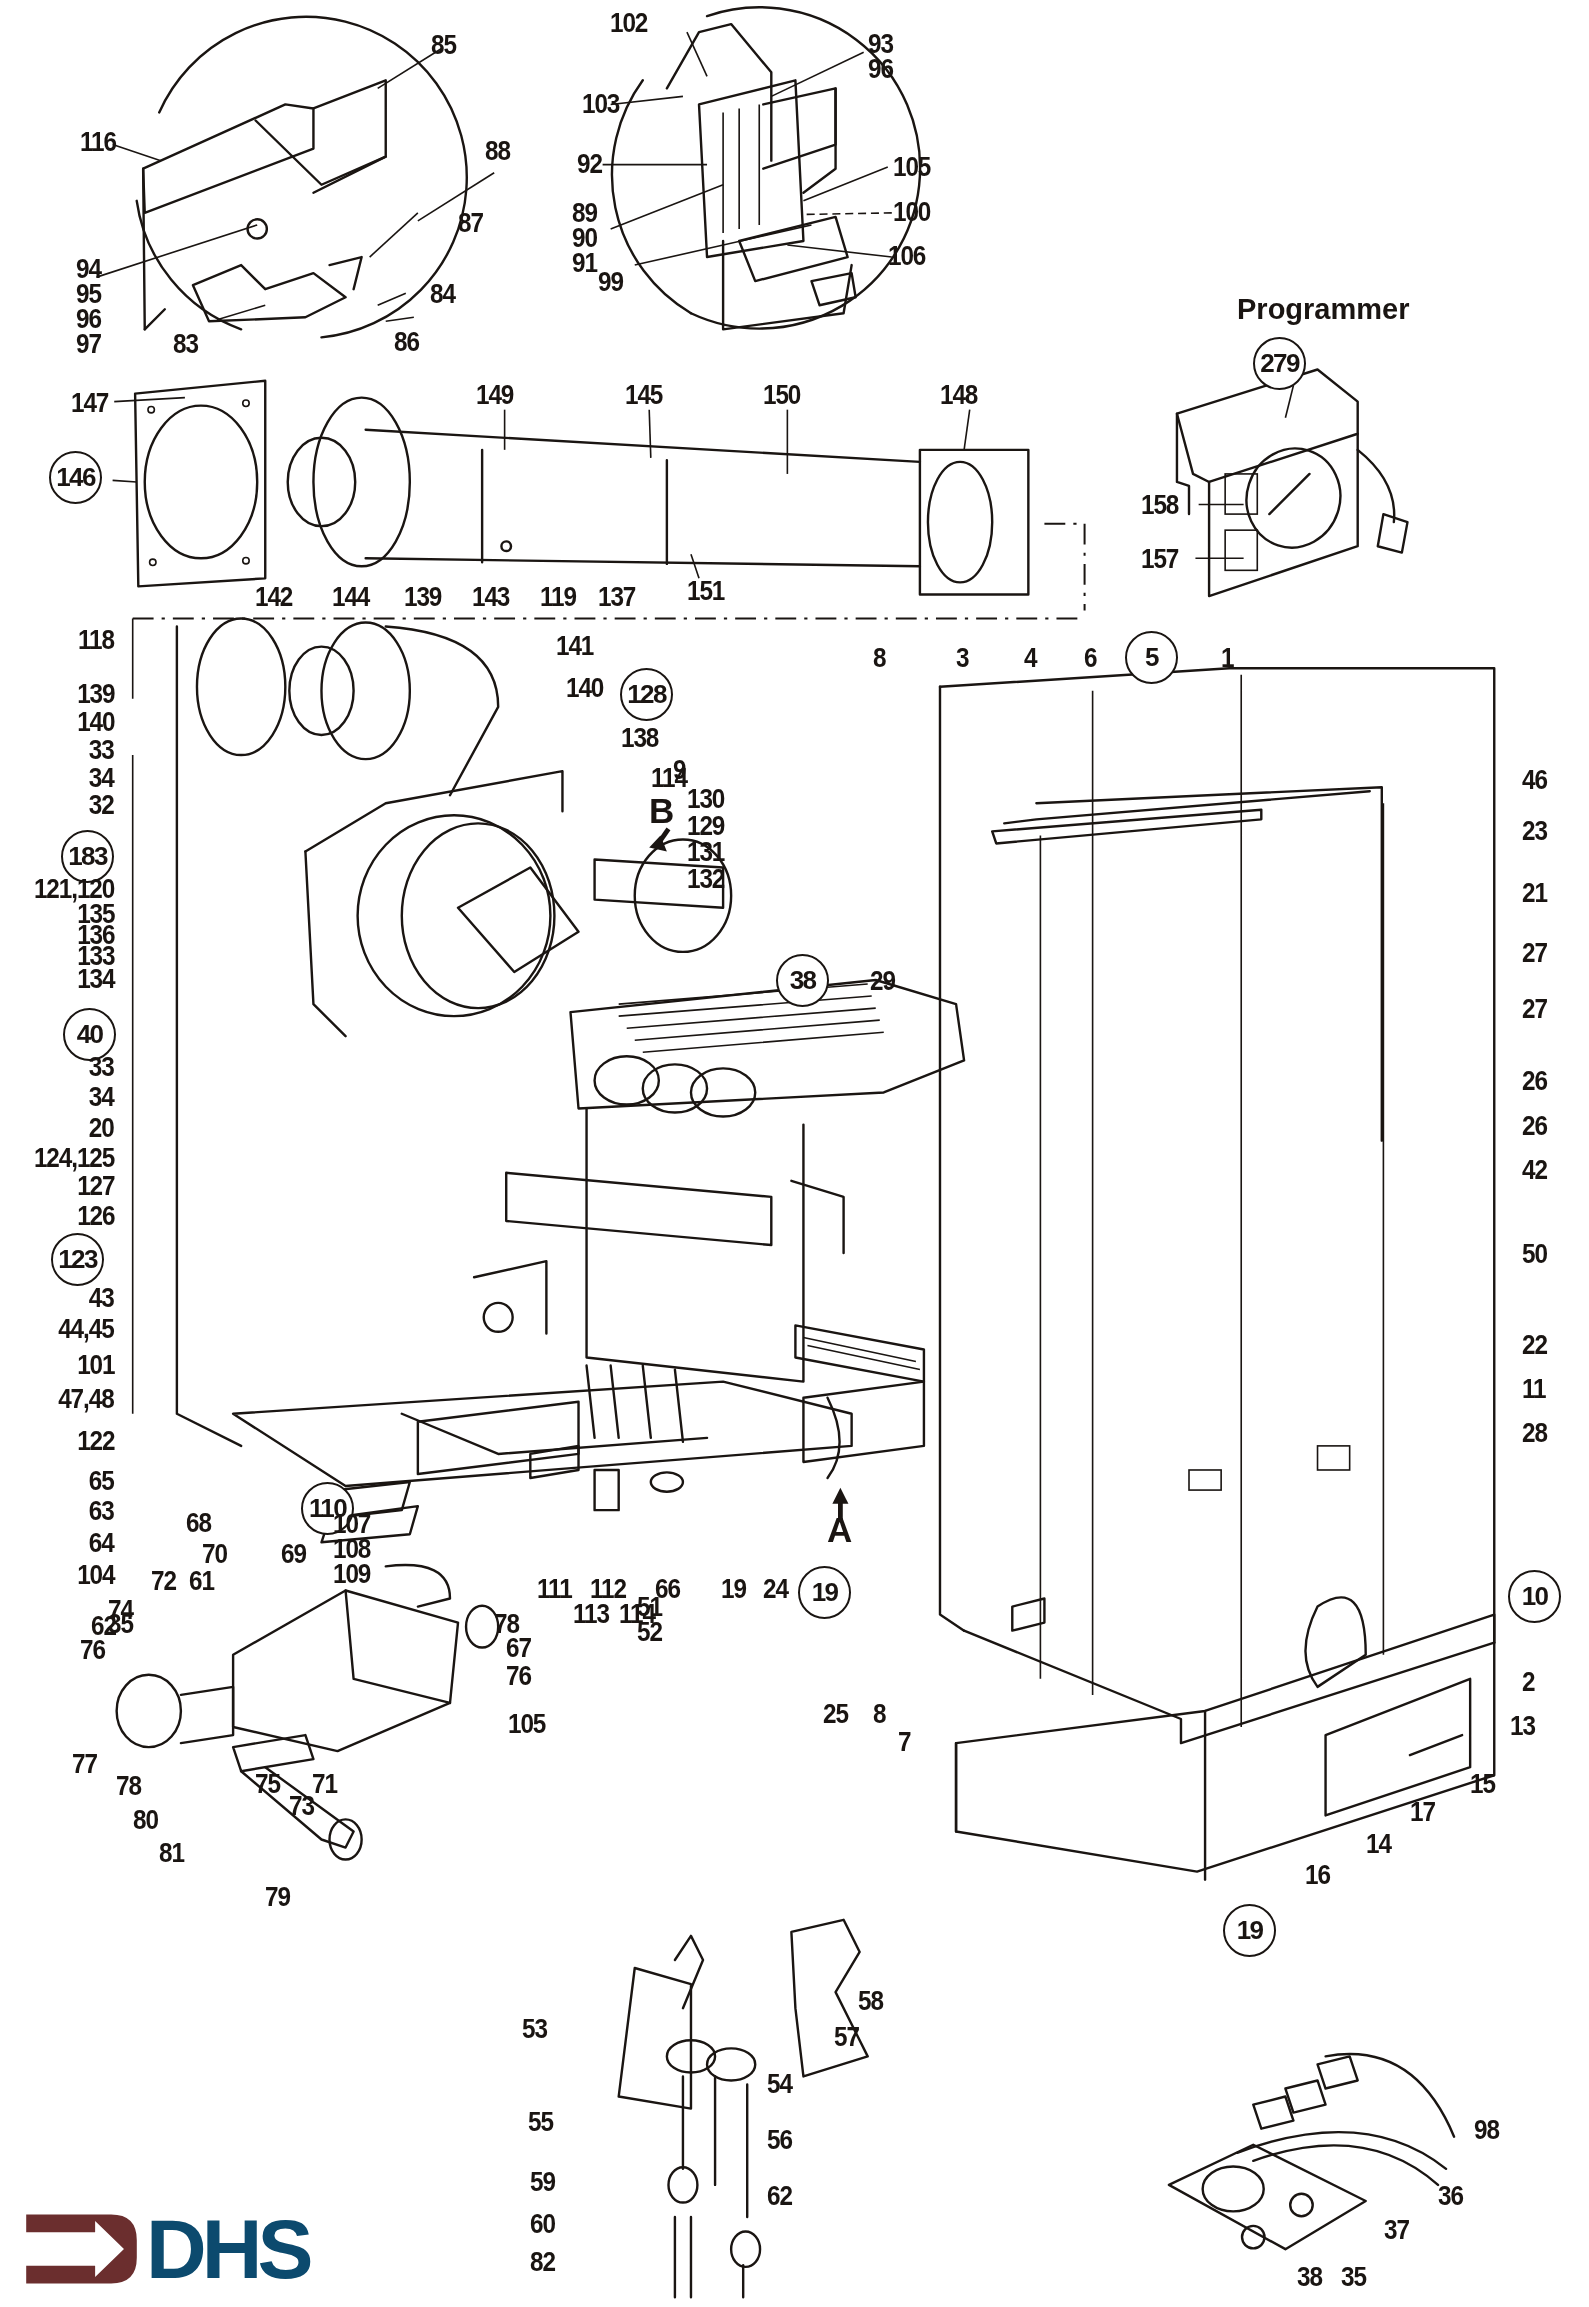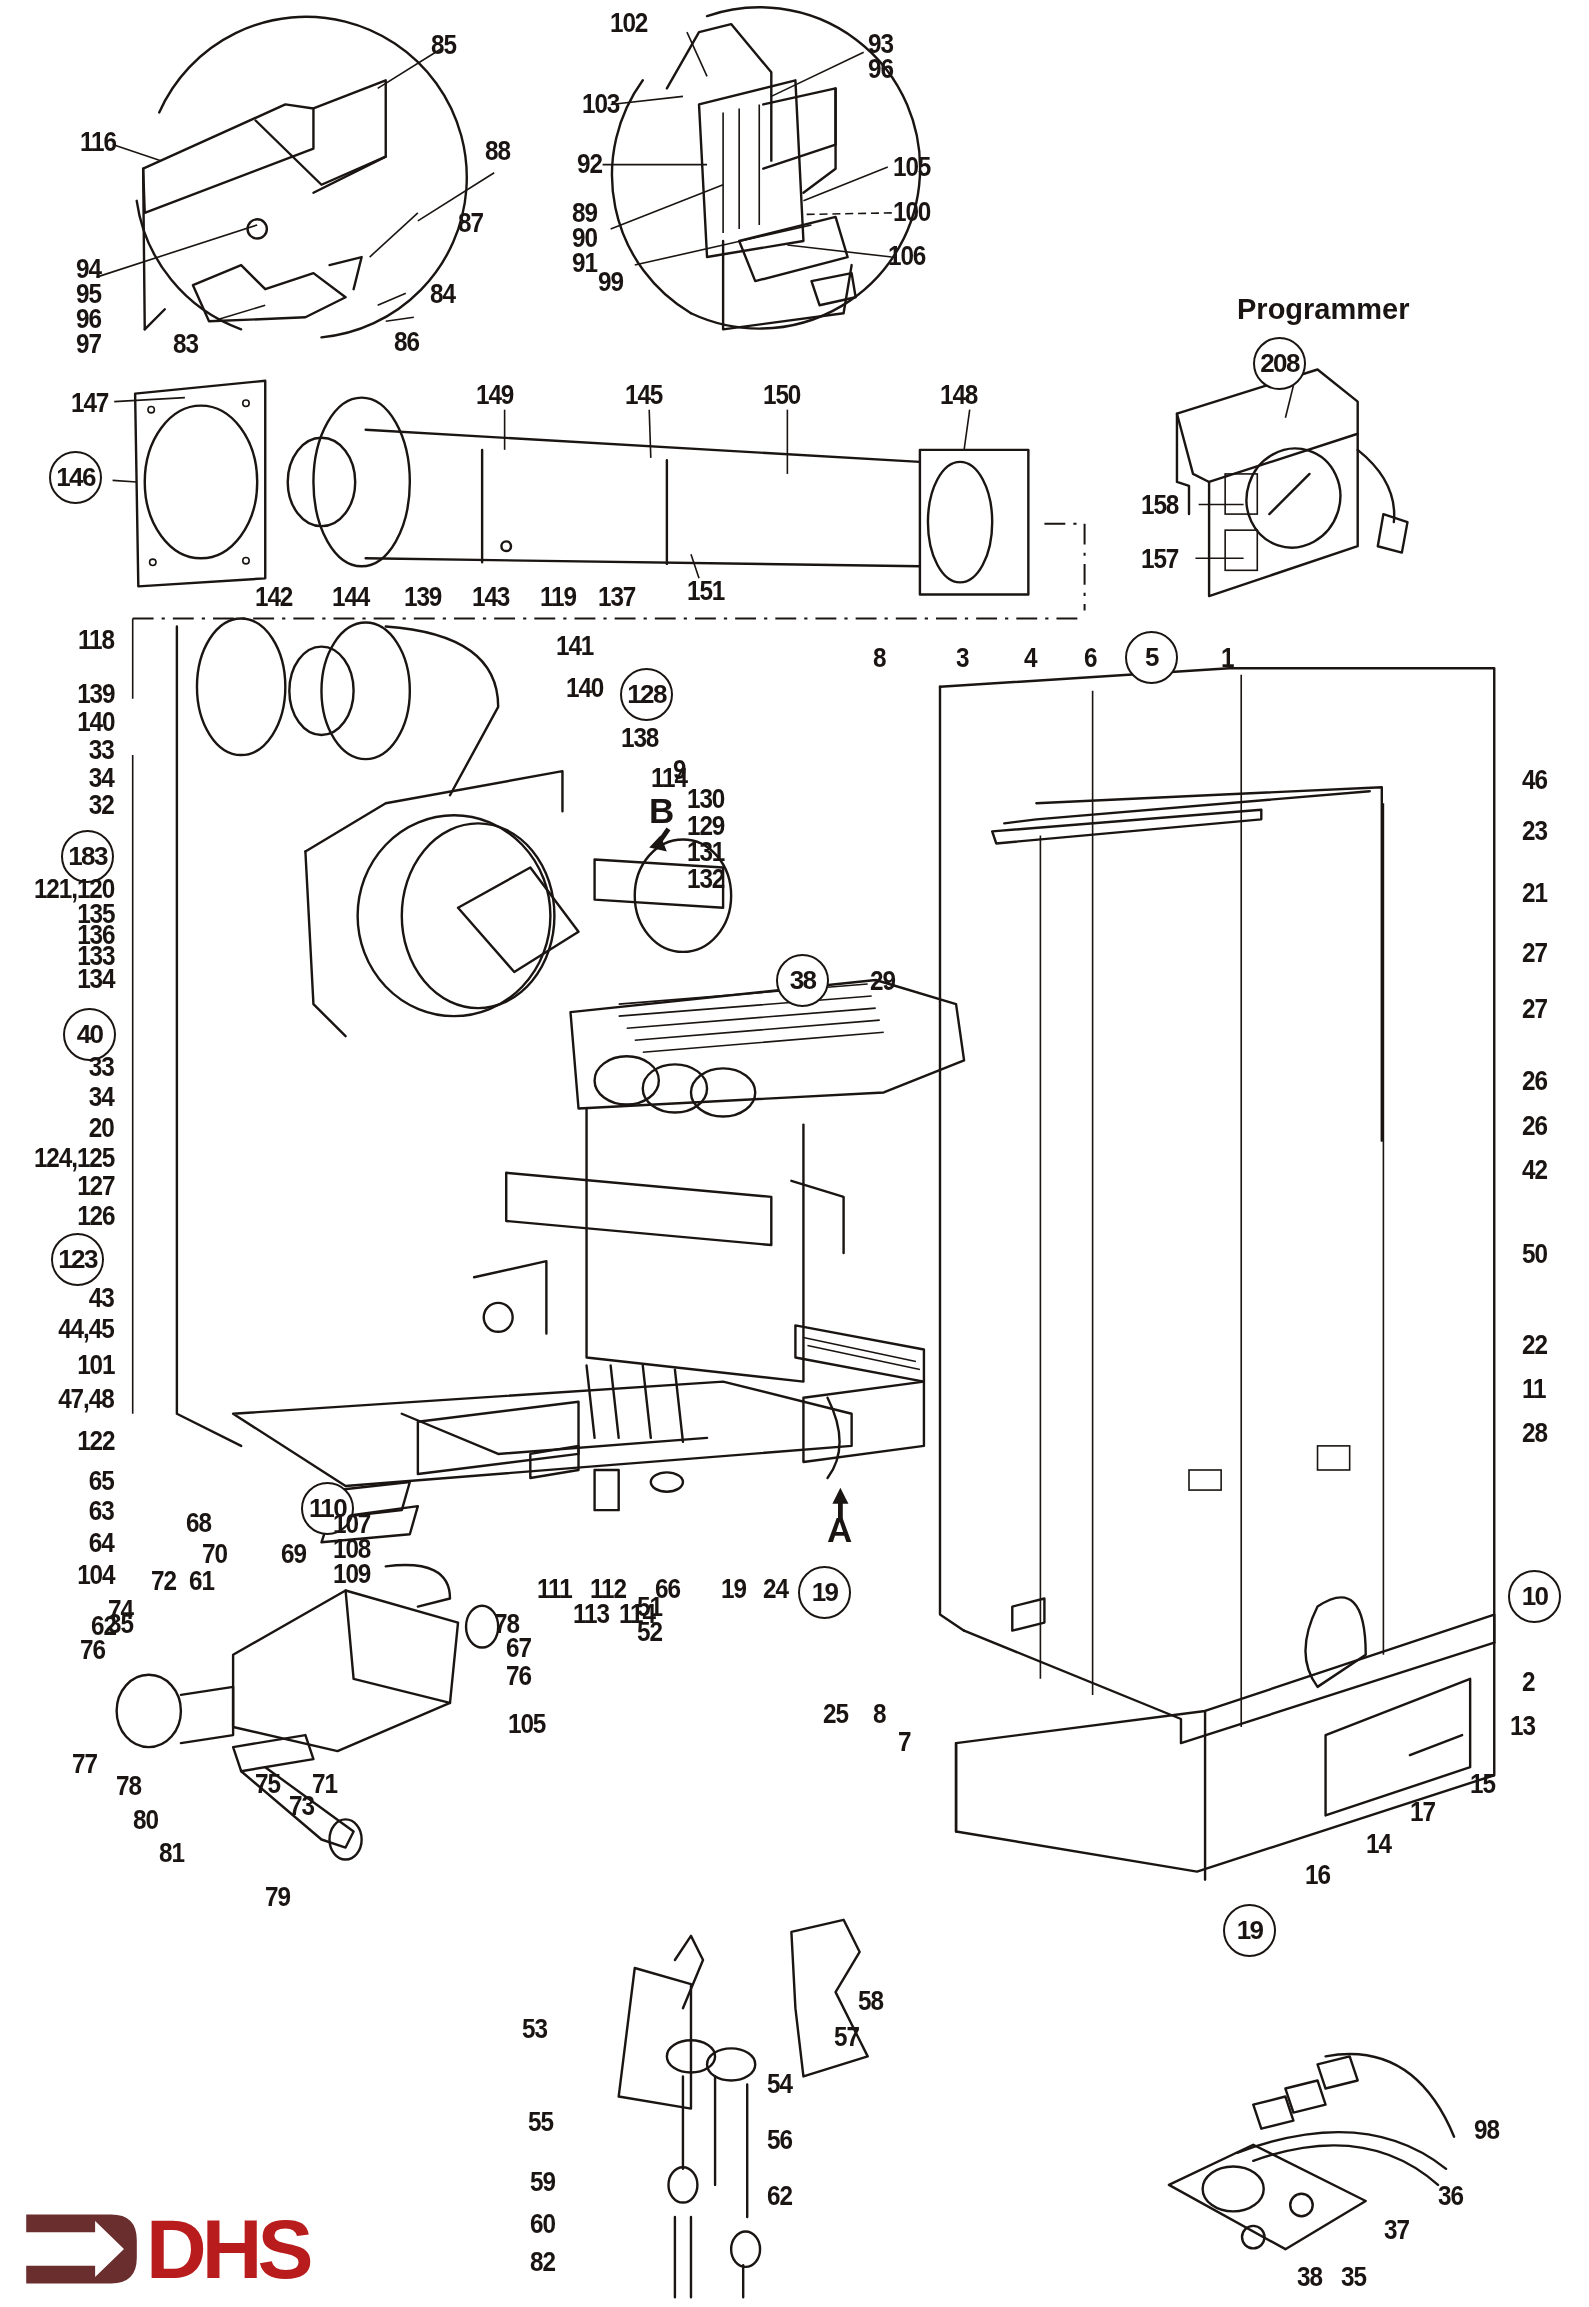--- a/index.html
+++ b/index.html
@@ -241,21 +241,21 @@
 <div class="lbl" style="left:577px;top:151px">92</div>
 <div class="lbl" style="left:893px;top:154px">105</div>
 <div class="lbl" style="left:893px;top:199px">100</div>
 <div class="lbl stack" style="left:572px;top:201px">89
 90
 91</div>
 <div class="lbl" style="left:888px;top:243px">106</div>
 <div class="lbl" style="left:598px;top:269px">99</div>
 
 <div class="title" style="left:1237px;top:293px">Programmer</div>
-<div class="circ" style="left:1253px;top:337px">208</div>
+<div class="circ" style="left:1253px;top:337px">279</div>
 <div class="lbl" style="left:1141px;top:492px">158</div>
 <div class="lbl" style="left:1141px;top:546px">157</div>
 
 <div class="lbl" style="left:71px;top:390px">147</div>
 <div class="circ" style="left:49px;top:451px">146</div>
 <div class="lbl" style="left:476px;top:382px">149</div>
 <div class="lbl" style="left:625px;top:382px">145</div>
 <div class="lbl" style="left:763px;top:382px">150</div>
 <div class="lbl" style="left:940px;top:382px">148</div>
 <div class="lbl" style="left:687px;top:578px">151</div>
@@ -398,17 +398,17 @@
   <path d="M832 1032 L818 1052" stroke="#1a1512" stroke-width="6" fill="none"></path>
   <path d="M808 1055 L822 1040 L830 1060 Z" fill="#1a1512"></path>
   <path d="M1046 1895 L1046 1868" stroke="#1a1512" stroke-width="6" fill="none"></path>
   <path d="M1036 1872 L1046 1852 L1056 1872 Z" fill="#1a1512"></path>
 </svg>
 
 <div class="logo">
   <svg class="mark" width="117" height="76" viewBox="0 0 146 94">
     <path d="M4 4 L110 4 Q142 4 142 36 L142 58 Q142 90 110 90 L4 90 L4 68 L90 68 L90 82 L126 47 L90 12 L90 26 L4 26 Z" fill="#6b2e2e"></path>
   </svg>
-  <span class="txt" style="color:#b91c1c">DHS</span>
+  <span class="txt" style="color:#0c4a6e">DHS</span>
 </div>
 
 </div>
 
 
 </body></html>

